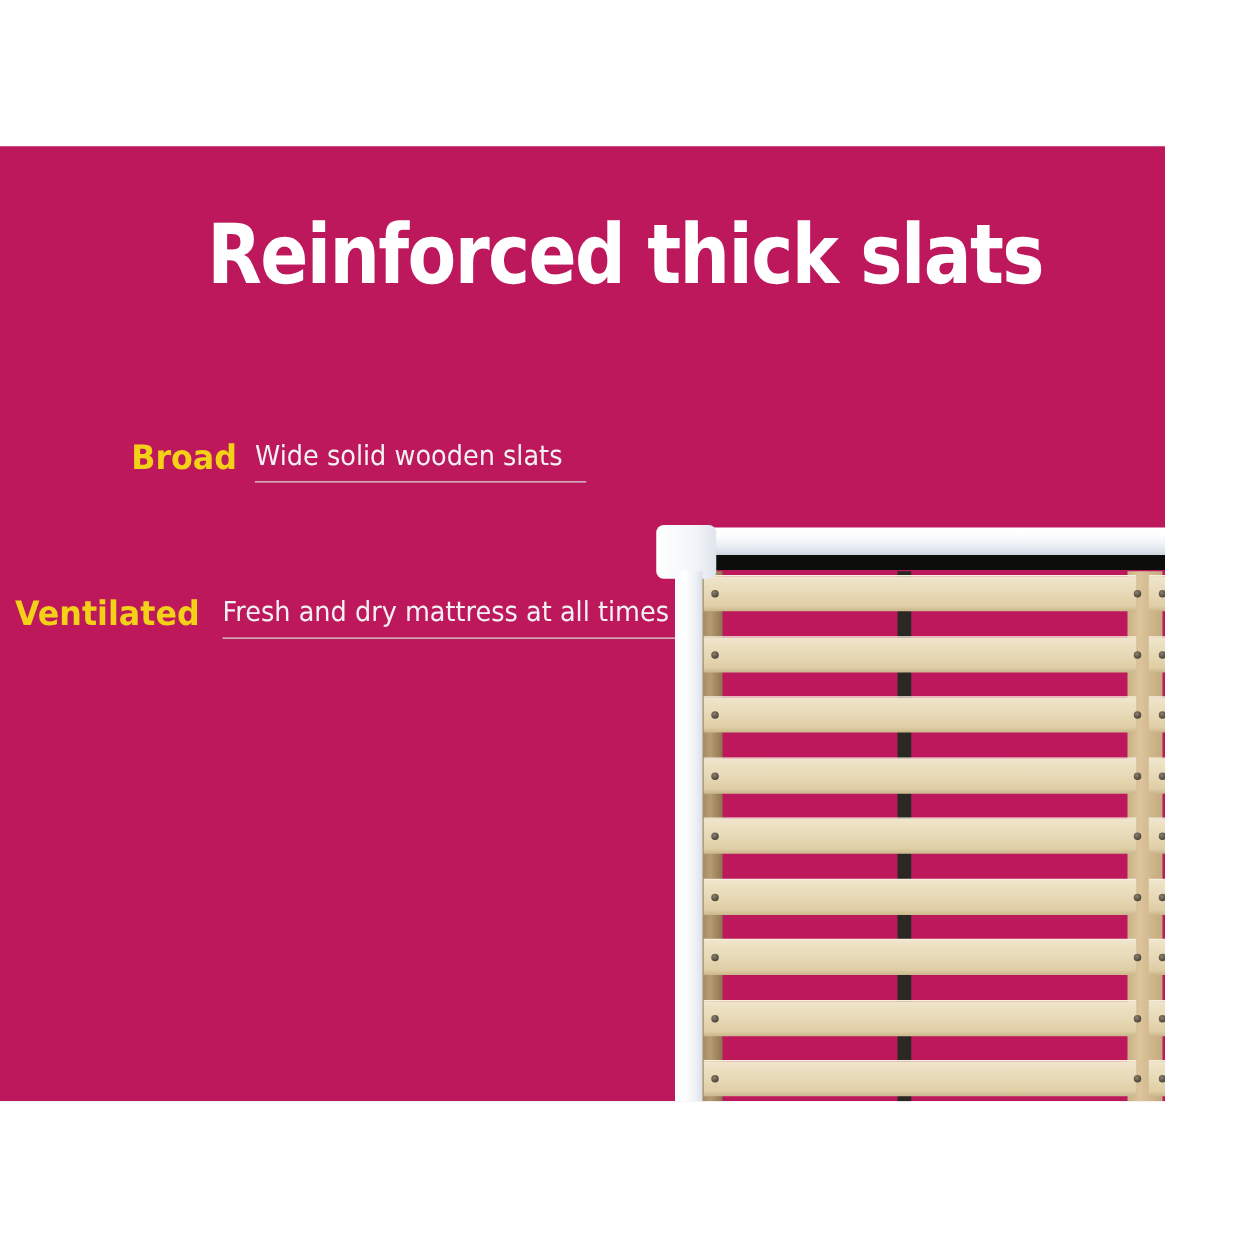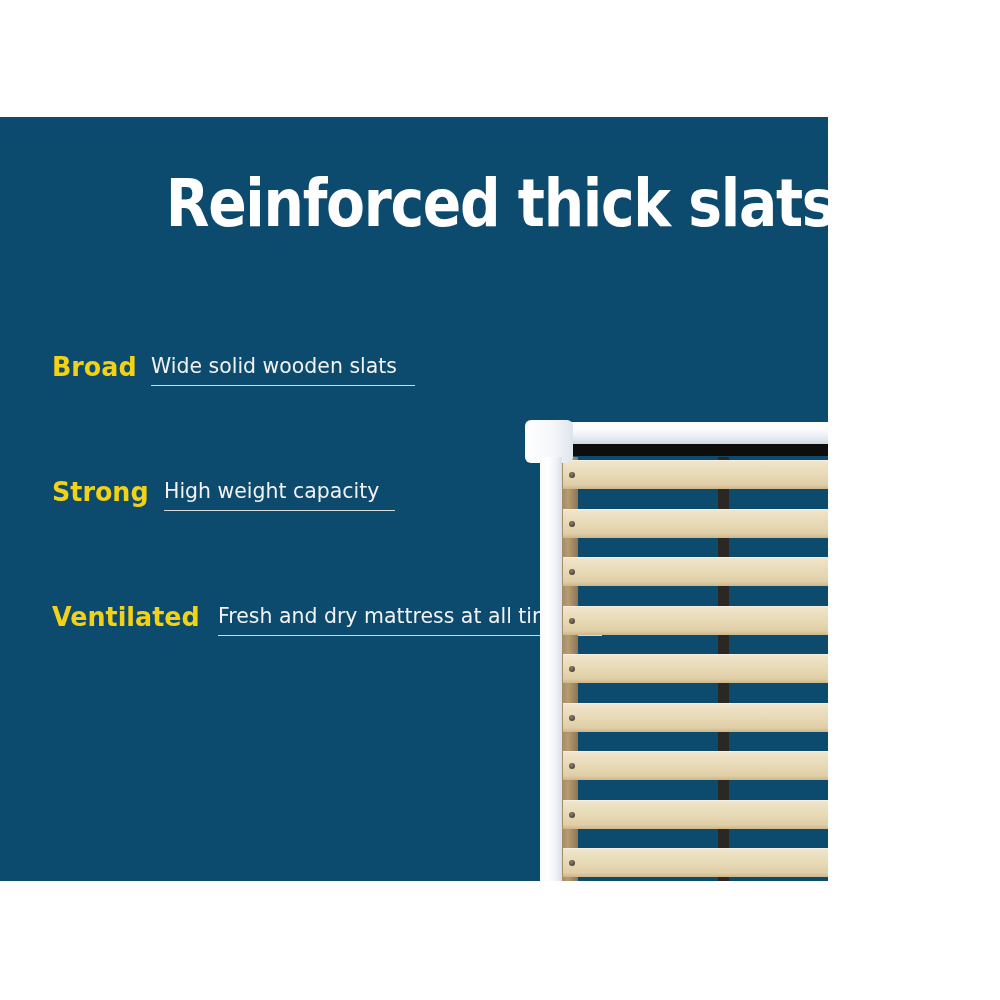--- a/index.html
+++ b/index.html
@@ -13,23 +13,23 @@
     position: relative;
     overflow: hidden;
     font-family: "Liberation Sans", sans-serif;
   }
 
   
   #panel {
     position: absolute;
     left: 0;
     top: 117px;
-    width: 828px;
+    width: 932px;
     height: 764px;
-    background: #0c4a6e;
+    background: #be185d;
     overflow: hidden;
   }
 
   
   #title {
     position: absolute;
     left: 0;
     top: 48px;
     width: 1000px;
     text-align: center;
@@ -48,20 +48,21 @@
     position: absolute;
     left: 52px;
     top: 235px;
     width: 470px;
   }
   .feature {
     position: relative;
     height: 125px;
     display: flex;
     align-items: flex-start;
+    justify-content: center;
   }
   .feature-term {
     color: #f2d117;
     font-family: "DejaVu Sans", sans-serif;
     font-weight: bold;
     font-size: 27px;
     line-height: 30px;
     white-space: nowrap;
     transform: scaleX(0.94);
     transform-origin: 0 50%;
@@ -215,26 +216,20 @@
   <div id="features">
 
     <div class="feature">
       <span class="feature-term">Broad</span>
       <span class="feature-desc-wrap">
         <span class="feature-desc">Wide solid wooden slats</span>
       </span>
     </div>
 
 
-    <div class="feature">
-      <span class="feature-term">Strong</span>
-      <span class="feature-desc-wrap">
-        <span class="feature-desc">High weight capacity</span>
-      </span>
-    </div>
 
     <div class="feature">
       <span class="feature-term">Ventilated</span>
       <span class="feature-desc-wrap">
         <span class="feature-desc">Fresh and dry mattress at all times</span>
       </span>
     </div>
 
   </div>
 

